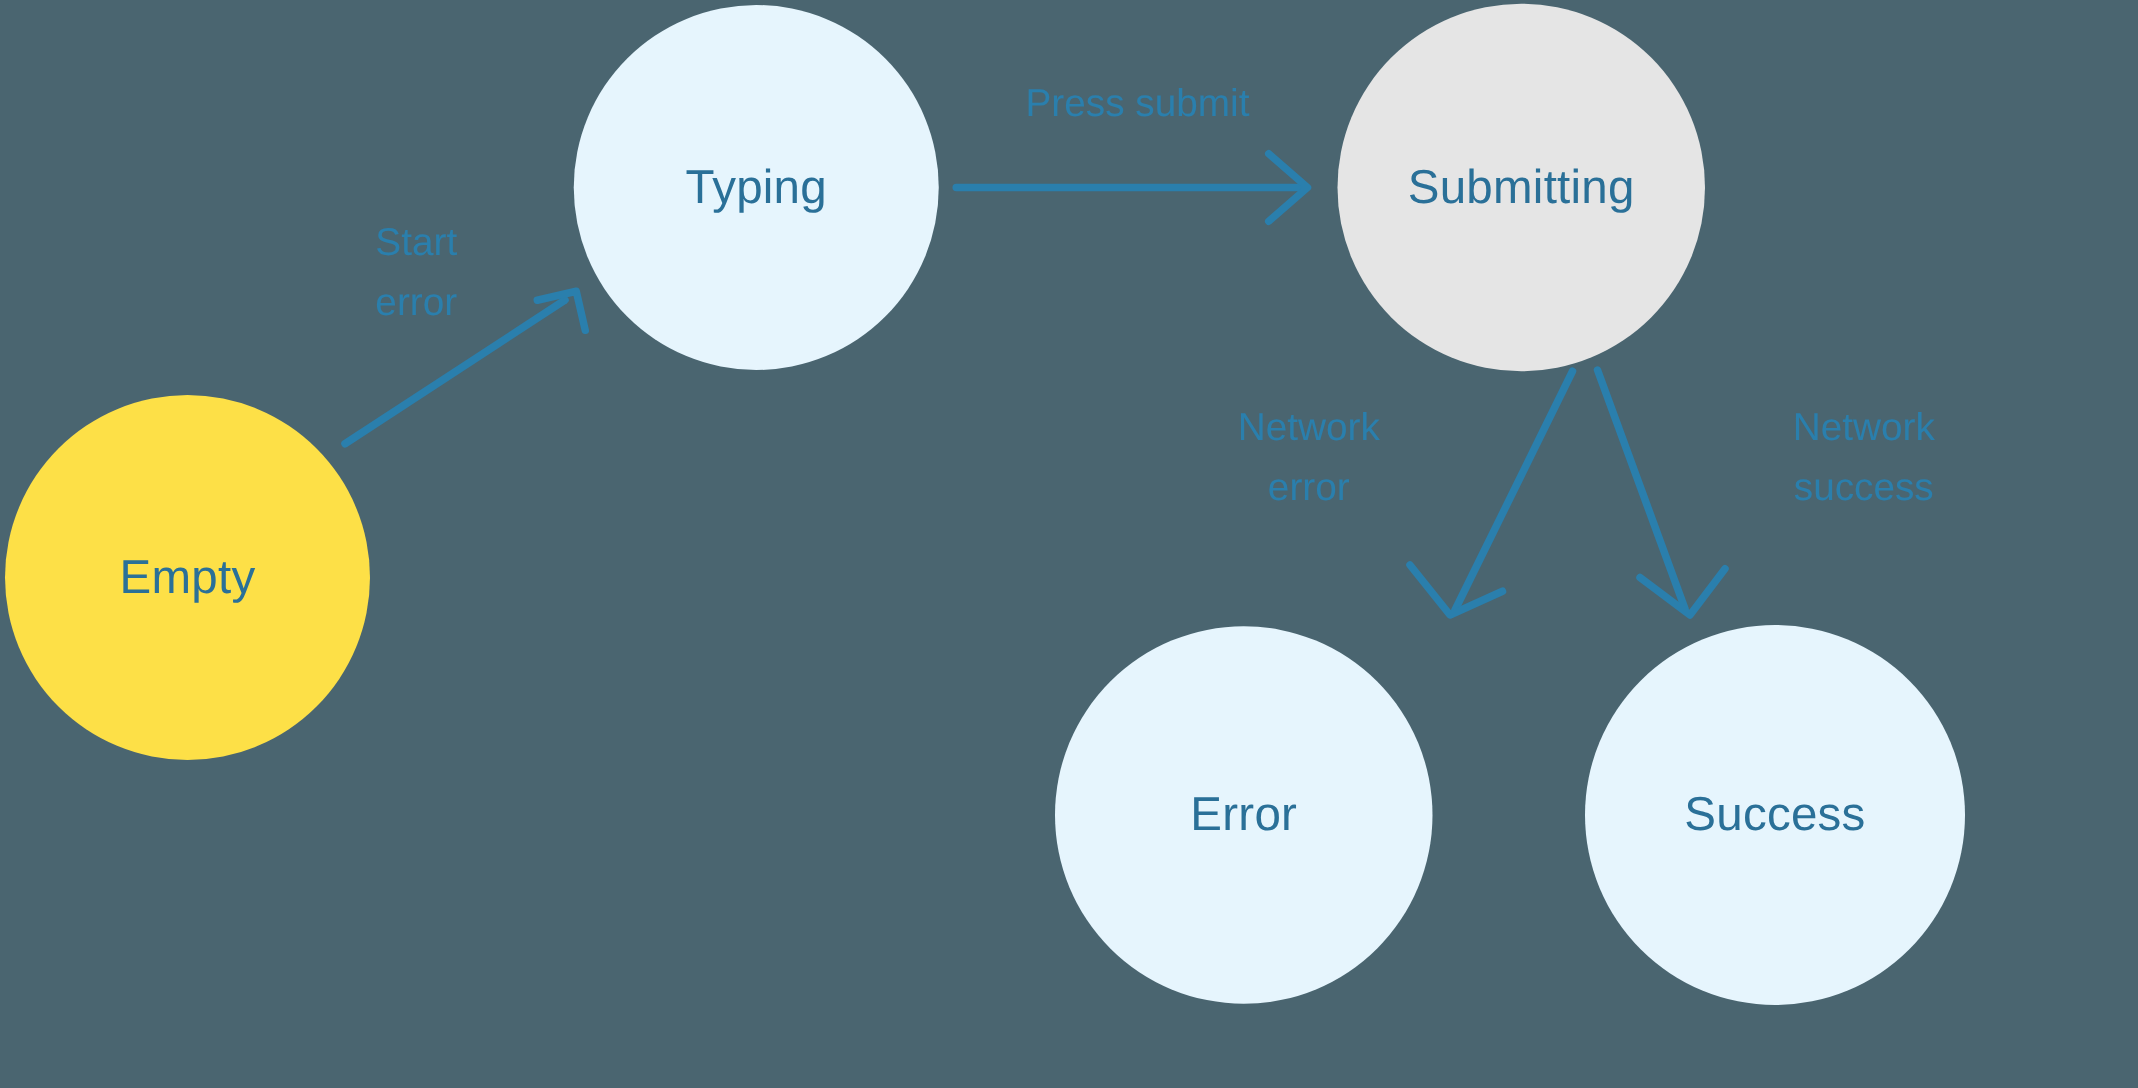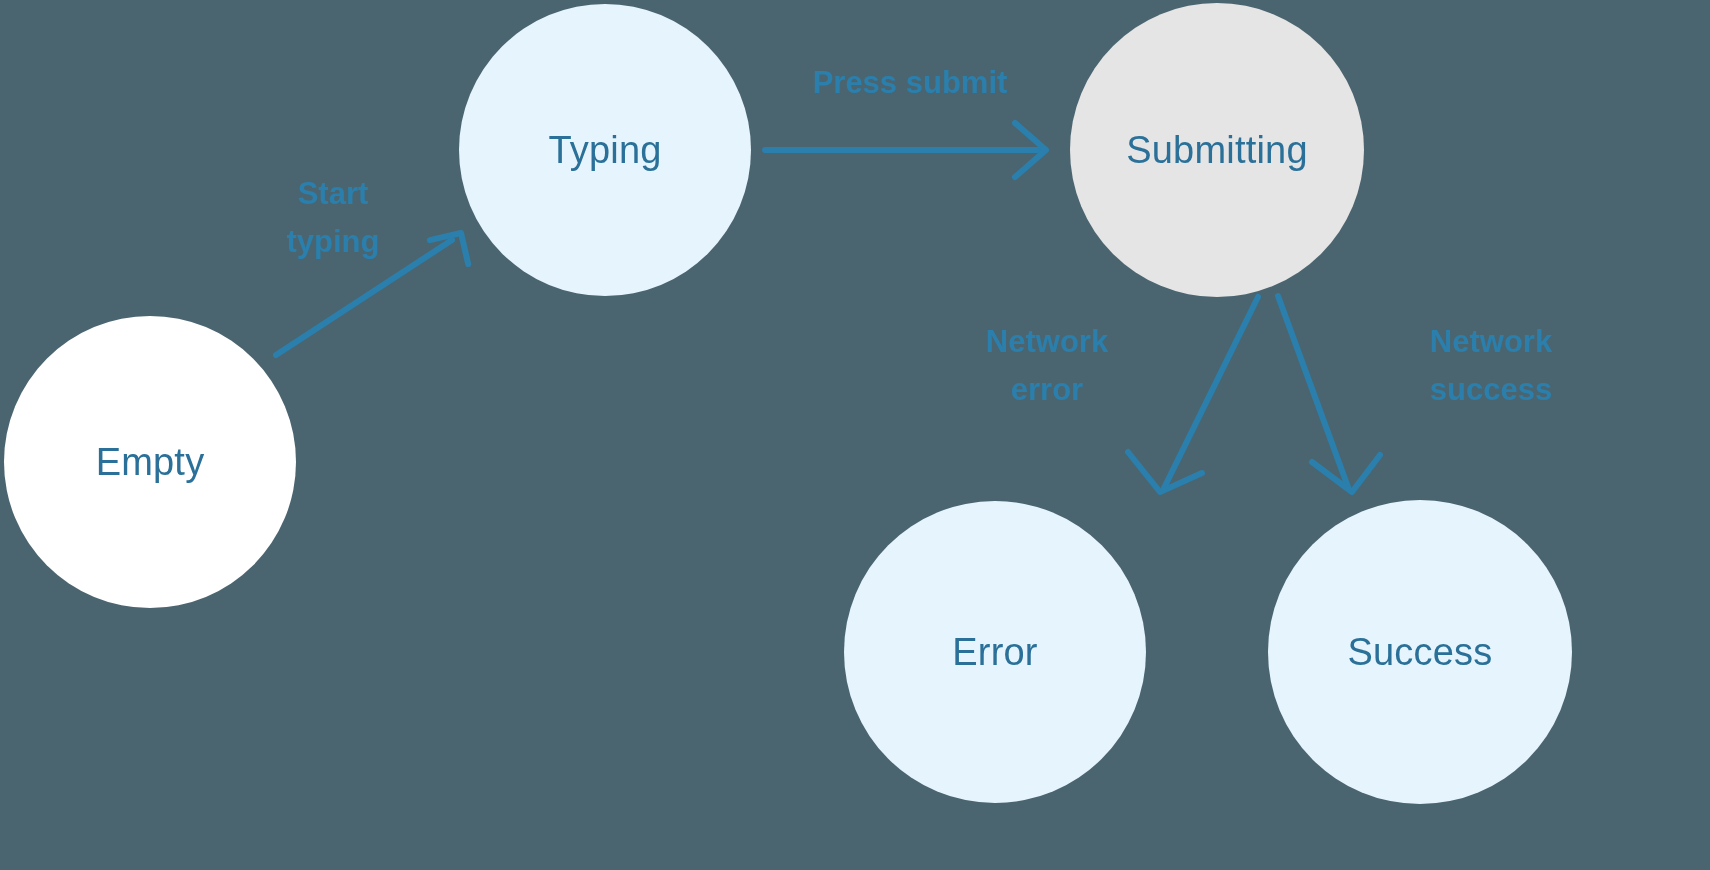--- a/index.html
+++ b/index.html
@@ -39,21 +39,21 @@
     font-size: 38px;
     font-weight: 400;
     letter-spacing: 0.2px;
     line-height: 1;
     white-space: nowrap;
   }
   .edge-label {
     position: absolute;
     color: #2a7fad;
     font-size: 31px;
-    font-weight: 700;
+    font-weight: 400;
     line-height: 1.55;
     white-space: pre-line;
   }
   .lbl-start-typing {
     left: 248px;
     top: 170px;
     width: 170px;
     text-align: center;
   }
   .lbl-press-submit {
@@ -96,42 +96,42 @@
       <line x1="1258" y1="297" x2="1164" y2="488" stroke="#2a7fad" stroke-width="6" stroke-linecap="round"></line>
       <polyline points="1128,452 1160,492 1202,473" fill="none" stroke="#2a7fad" stroke-width="6" stroke-linecap="round" stroke-linejoin="round"></polyline>
     </g>
 
     <g>
       <line x1="1278" y1="296" x2="1348" y2="487" stroke="#2a7fad" stroke-width="6" stroke-linecap="round"></line>
       <polyline points="1312,462 1352,492 1380,455" fill="none" stroke="#2a7fad" stroke-width="6" stroke-linecap="round" stroke-linejoin="round"></polyline>
     </g>
   </svg>
 
-  <div class="node" id="node-empty" style="left: 4px; top: 316px; width: 292px; height: 292px; background: #ffffff;">
+  <div class="node" id="node-empty" style="left: 4px; top: 316px; width: 292px; height: 292px; background: #fde047;">
     <span class="node-label">Empty</span>
   </div>
 
   <div class="node" id="node-typing" style="left: 459px; top: 4px; width: 292px; height: 292px; background: rgb(230, 245, 253);">
     <span class="node-label">Typing</span>
   </div>
 
   <div class="node" id="node-submitting" style="left: 1070px; top: 3px; width: 294px; height: 294px; background: #e5e5e5;">
     <span class="node-label">Submitting</span>
   </div>
 
   <div class="node" id="node-error" style="left: 844px; top: 501px; width: 302px; height: 302px; background: rgb(230, 245, 253);">
     <span class="node-label">Error</span>
   </div>
 
   <div class="node" id="node-success" style="left: 1268px; top: 500px; width: 304px; height: 304px; background: rgb(230, 245, 253);">
     <span class="node-label">Success</span>
   </div>
 
   <div class="edge-label lbl-start-typing">Start
-typing</div>
+error</div>
 
   <div class="edge-label lbl-press-submit">Press submit</div>
 
   <div class="edge-label lbl-network-error">Network
 error</div>
 
   <div class="edge-label lbl-network-success">Network
 success</div>
 
 </div>

